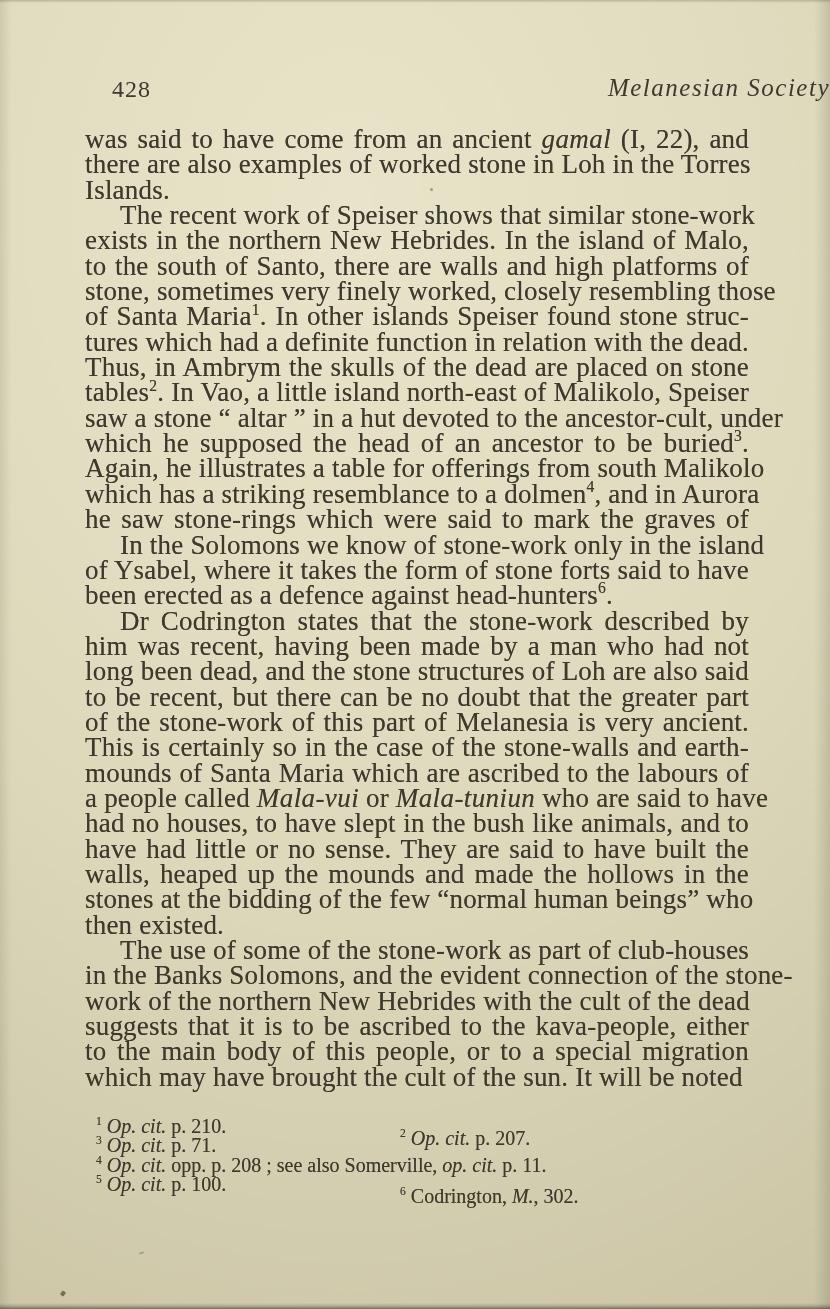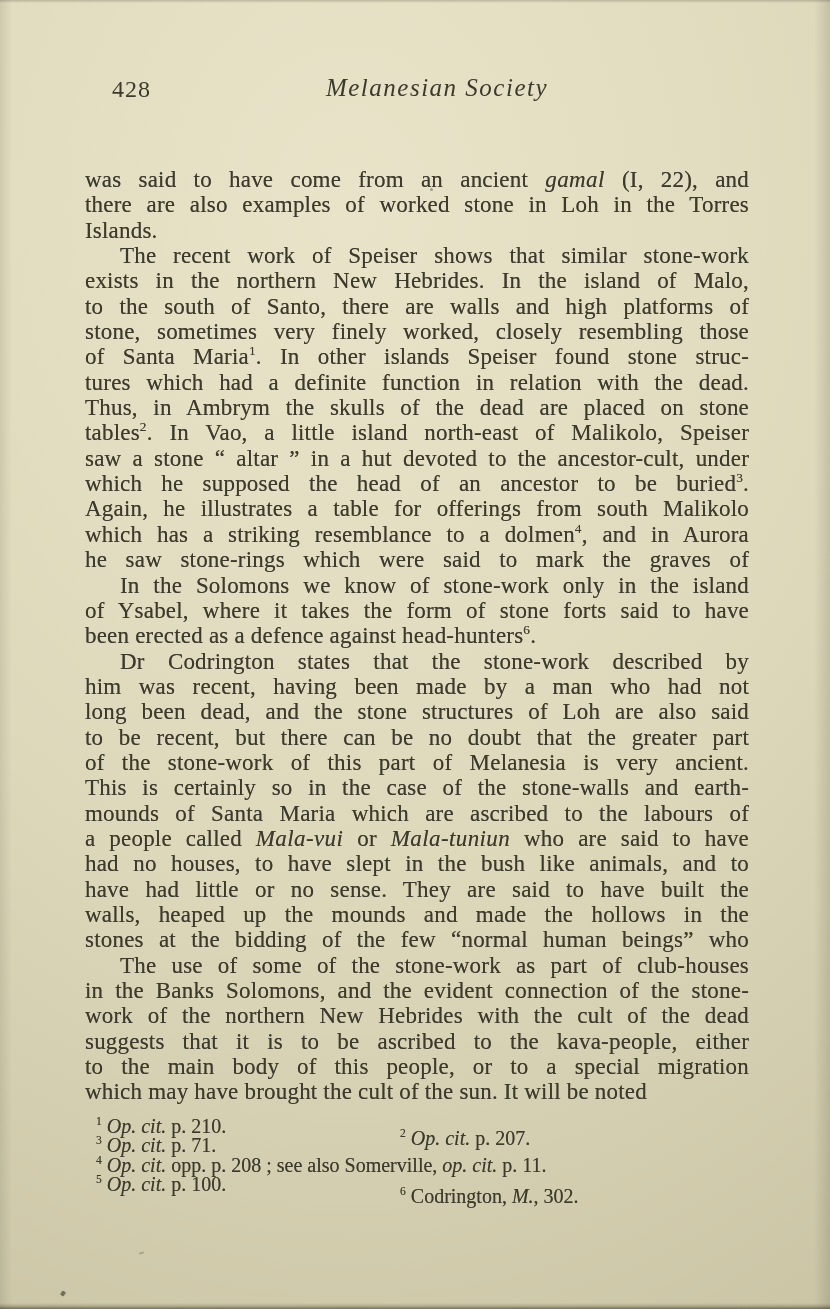--- a/index.html
+++ b/index.html
@@ -17,28 +17,27 @@
       linear-gradient(270deg, rgba(40,36,20,0.14) 0px, rgba(40,36,20,0) 16px),
       radial-gradient(120% 95% at 42% 16%, var(--paper-light) 0%, var(--paper-mid) 55%, var(--paper-dark) 100%);
     color:var(--ink);
   }
   .running-head{position:absolute;top:74px;left:12px;right:0;height:34px;}
   .pagenum{
     position:absolute;left:100px;top:2px;
     font-size:24px;letter-spacing:1px;
   }
   .running-title{
-    position:absolute;left:0;right:0;top:0;text-align:center;
+    position:absolute;left:0;right:0;top:0;text-align:right;
     margin-left:32px;
     font-style:italic;font-size:25px;letter-spacing:1.5px;
   }
   .body-text{
     position:absolute;left:85px;top:127px;width:664px;
-    font-size:23px;
-    margin-top:40px;
+    font-size:27px;
   }
   .line{
     height:25.35px;line-height:25.35px;white-space:nowrap;
     text-align:justify;text-align-last:justify;
     letter-spacing:0.2px;
     text-shadow:0 0 0.6px rgba(60,58,45,0.65);
   }
   .line.last{text-align-last:left;}
   .line.indent{padding-left:35px;}
   .line i{letter-spacing:0.4px;}
@@ -90,20 +89,21 @@
       <div class="line">long been dead, and the stone structures of Loh are also said</div>
       <div class="line">to be recent, but there can be no doubt that the greater part</div>
       <div class="line">of the stone-work of this part of Melanesia is very ancient.</div>
       <div class="line">This is certainly so in the case of the stone-walls and earth-</div>
       <div class="line">mounds of Santa Maria which are ascribed to the labours of</div>
       <div class="line">a people called <i>Mala-vui</i> or <i>Mala-tuniun</i> who are said to have</div>
       <div class="line">had no houses, to have slept in the bush like animals, and to</div>
       <div class="line">have had little or no sense.  They are said to have built the</div>
       <div class="line">walls, heaped up the mounds and made the hollows in the</div>
       <div class="line">stones at the bidding of the few “normal human beings” who</div>
+      <div class="line last">then existed.</div>
       <div class="line indent">The use of some of the stone-work as part of club-houses</div>
       <div class="line">in the Banks Solomons, and the evident connection of the stone-</div>
       <div class="line">work of the northern New Hebrides with the cult of the dead</div>
       <div class="line">suggests that it is to be ascribed to the kava-people, either</div>
       <div class="line">to the main body of this people, or to a special migration</div>
       <div class="line last">which may have brought the cult of the sun.  It will be noted</div>
     </main>
 
   <div class="footnotes" id="footnotes">
       <div class="fnrow"><span><sup>1</sup> <i>Op. cit.</i> p. 210.</span><span class="fnright"><sup>2</sup> <i>Op. cit.</i> p. 207.</span></div>

